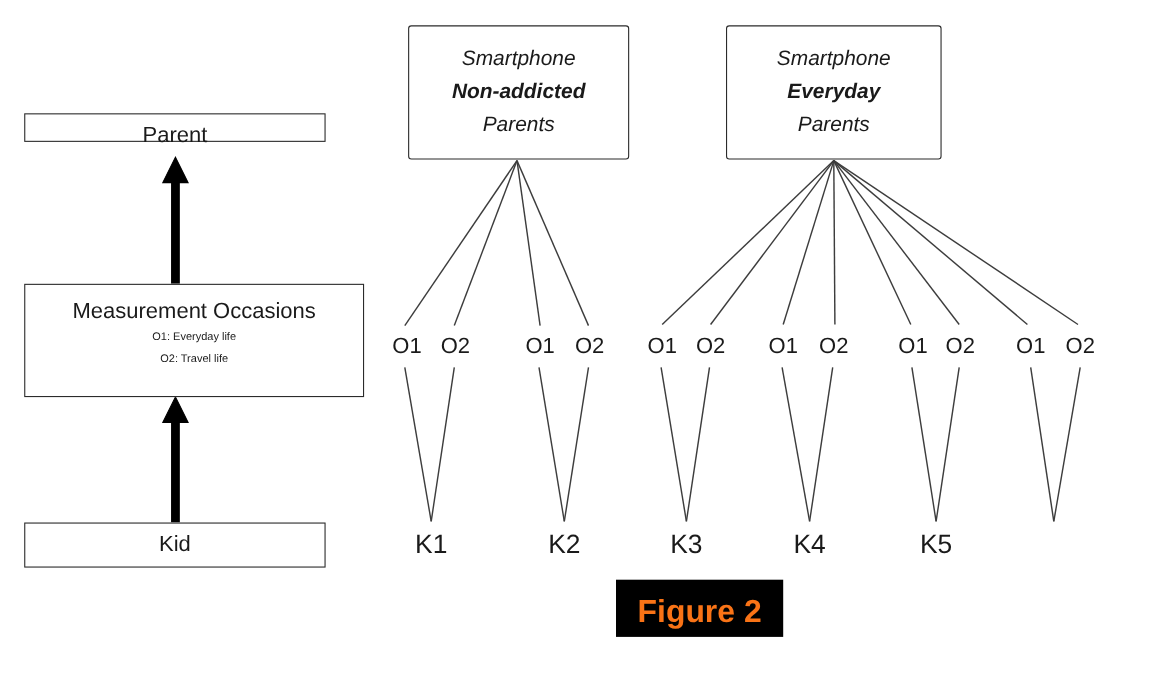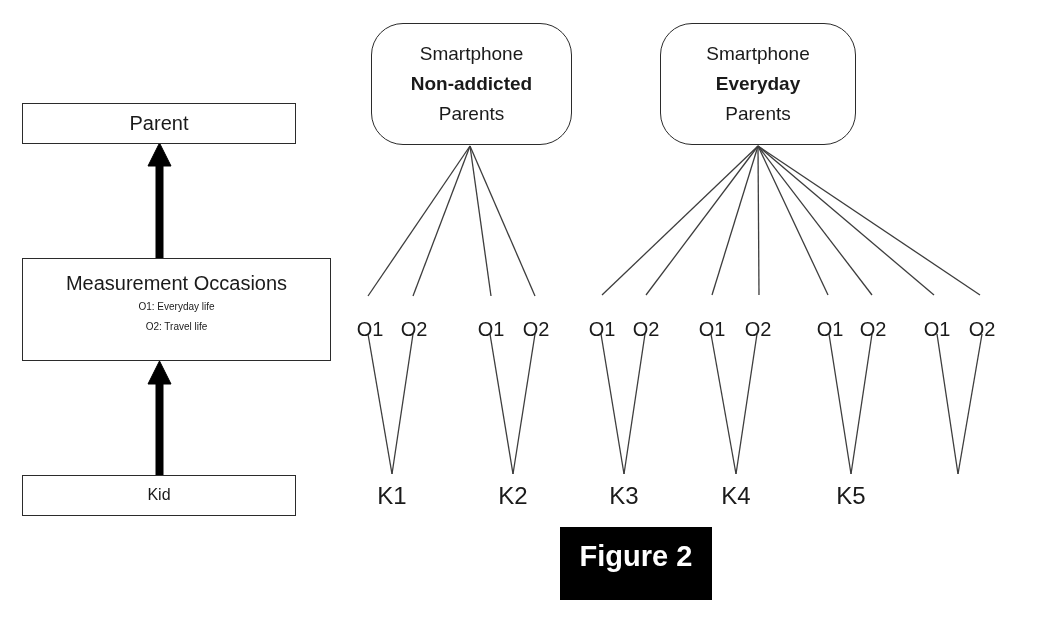--- a/index.html
+++ b/index.html
@@ -17,67 +17,68 @@
     left: 0; top: 0;
     width: 1054px; height: 620px;
   }
   .box {
     position: absolute;
     border: 1.5px solid #2b2b2b;
     background: #ffffff;
     box-sizing: border-box;
     text-align: center;
   }
-  .parent-box   { left: 22px; top: 103px; width: 274px; height: 41px;
+  .parent-box   { left: 22px; top: 103px; width: 274px; height: 26px;
                   font-size: 20px; line-height: 38px; }
   .measure-box  { left: 22px; top: 258px; width: 309px; height: 103px;
                   padding-top: 11px; }
   .measure-title{ font-size: 20px; line-height: 27px; }
   .measure-sub  { font-size: 10px; line-height: 20px; }
   .kid-box      { left: 22px; top: 475px; width: 274px; height: 41px;
-                  font-size: 16px; line-height: 38px; }
+                  font-size: 20px; line-height: 38px; }
   .rounded-box {
     position: absolute;
     top: 23px; height: 122px;
     border: 1.5px solid #2b2b2b;
-    border-radius: 32px;
+    border-radius: 3px;
     background: #ffffff;
     box-sizing: border-box;
     display: flex;
     flex-direction: column;
     justify-content: center;
     text-align: center;
     font-size: 19px;
     line-height: 30px;
+    font-style: italic;
   }
   .group-nonaddicted { left: 371px; width: 201px; }
   .group-addicted    { left: 660px; width: 196px; }
   .bold-line { font-weight: bold; }
   .o-label {
     position: absolute;
-    top: 316px;
+    top: 302px;
     width: 44px;
     text-align: center;
     font-size: 20px;
     line-height: 26px;
   }
   .k-label {
     position: absolute;
     top: 483px;
     width: 60px;
     text-align: center;
     font-size: 24px;
     line-height: 25px;
   }
   .caption {
     position: absolute;
     left: 560px; top: 527px;
-    width: 152px; height: 73px;
+    width: 152px; height: 52px;
     background: #000000;
-    color: #ffffff;
+    color: #f97316;
     font-size: 29px;
     font-weight: bold;
     text-align: center;
     line-height: 58px;
   }
 </style>
 </head>
 <body>
 
 <div class="canvas">

